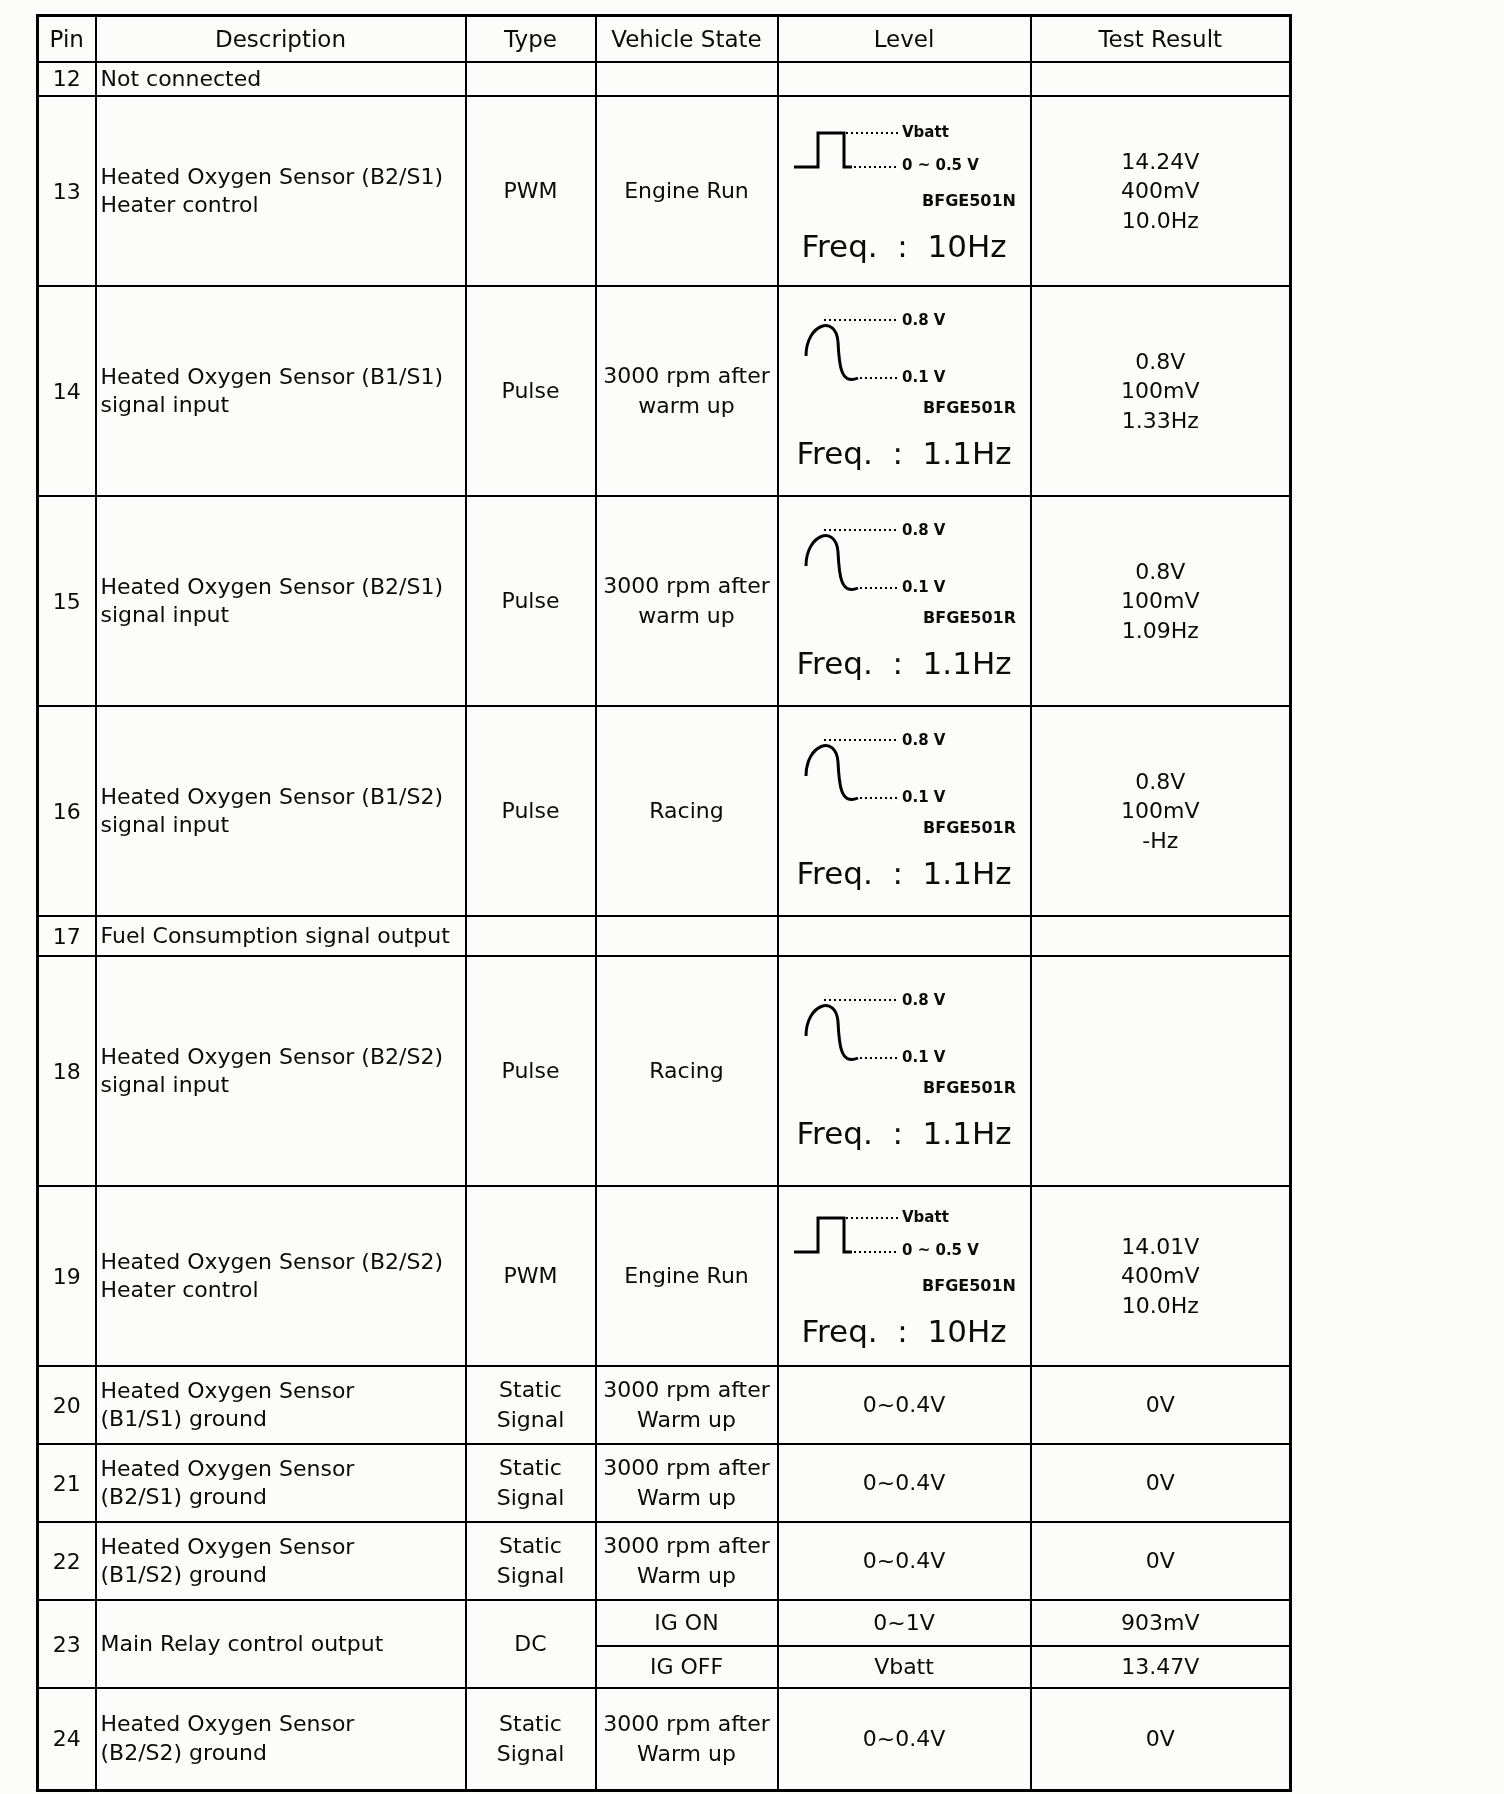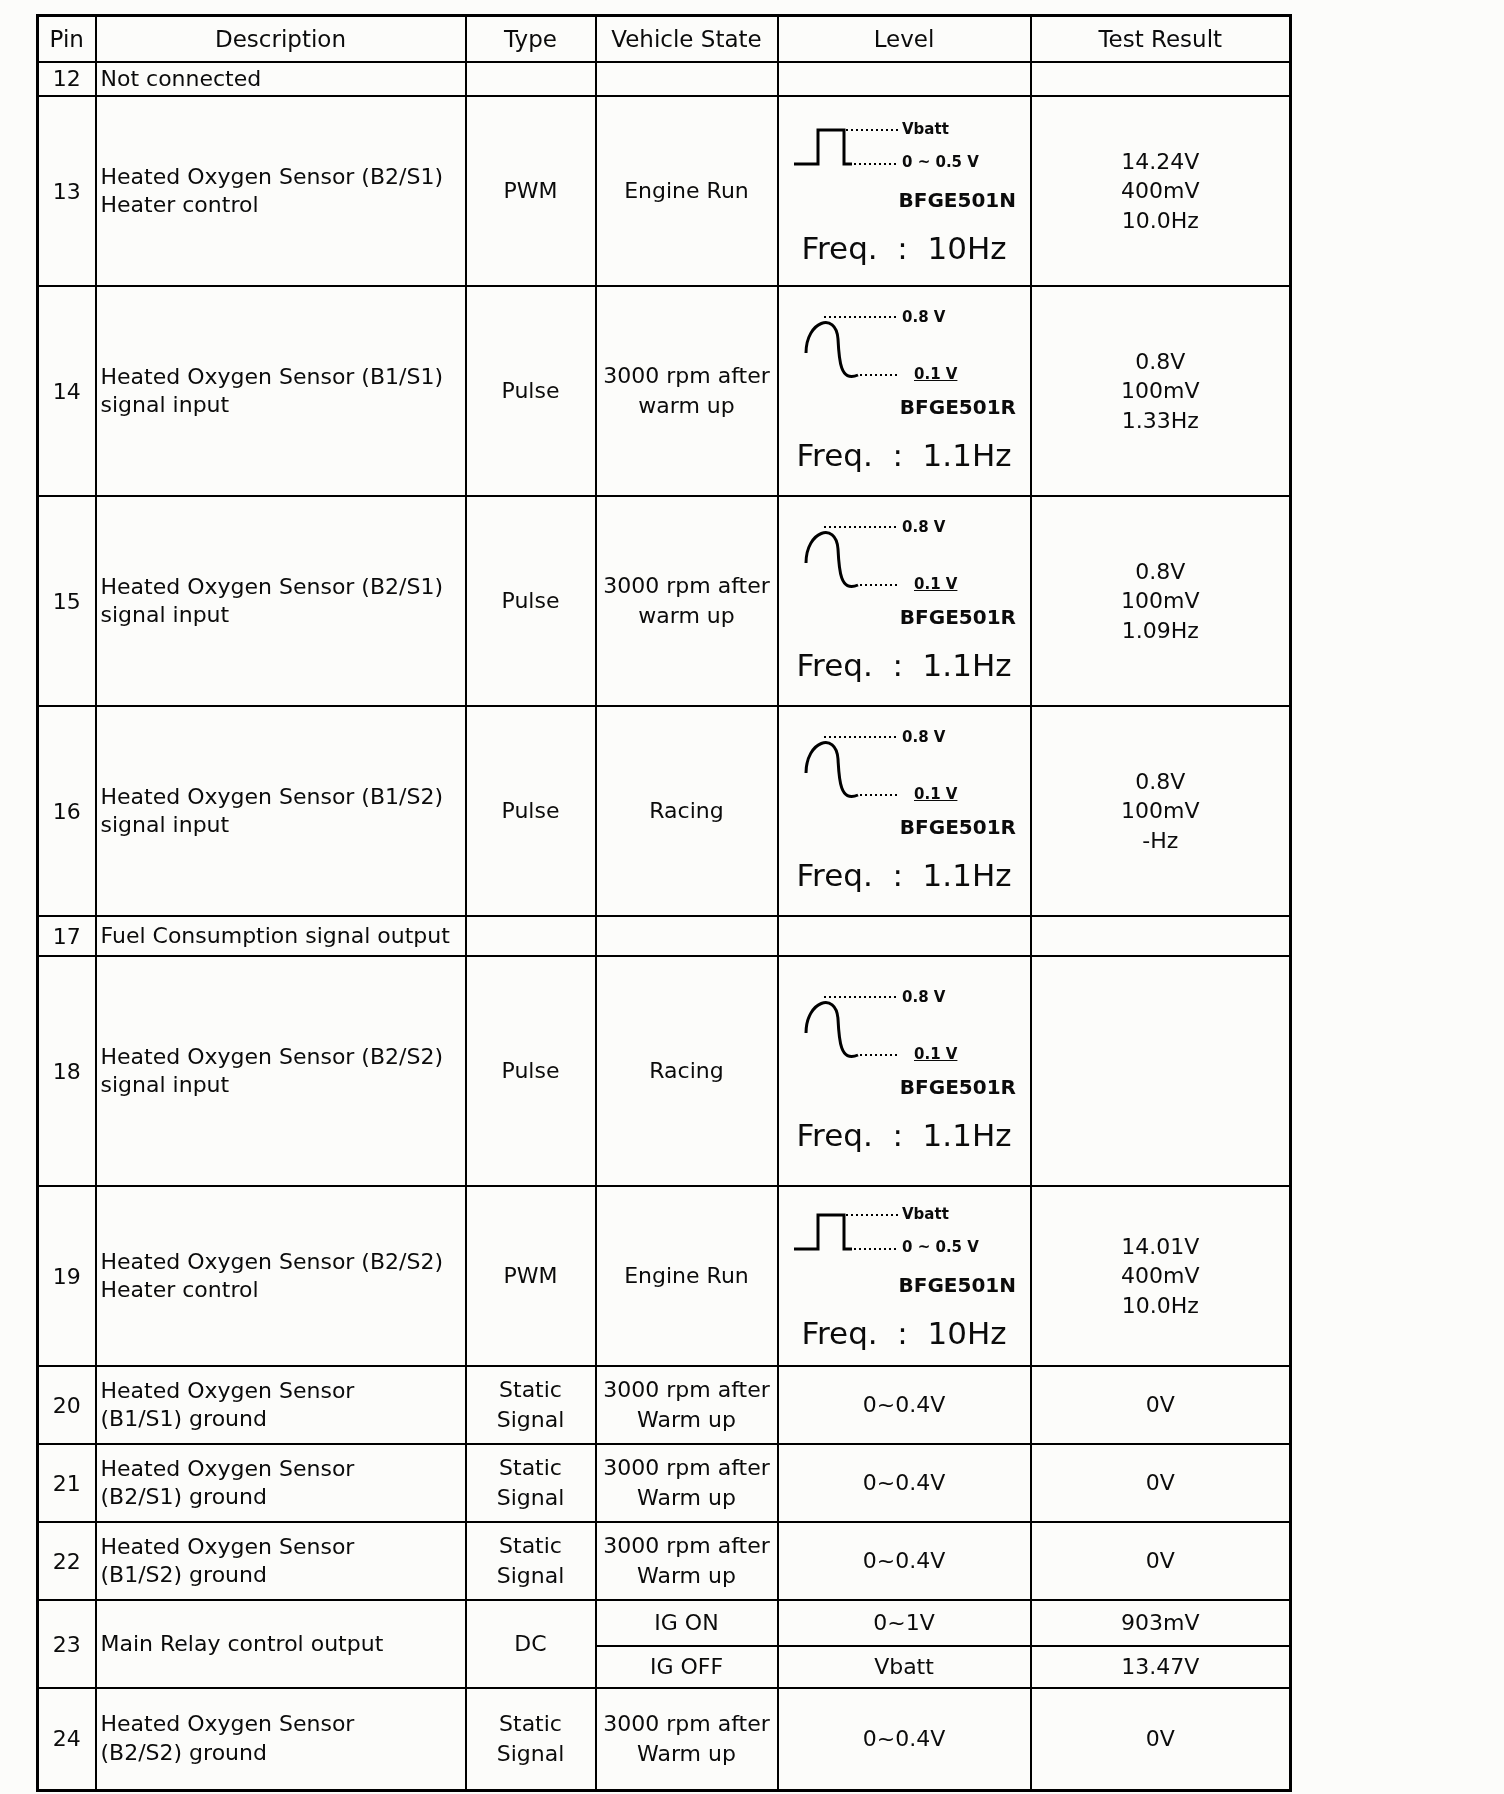--- a/index.html
+++ b/index.html
@@ -47,22 +47,22 @@
   .c-level { padding: 4px 0; }
   .wave-block { display: flex; flex-direction: column; align-items: center; }
   .wave-row { position: relative; width: 228px; }
   .wave-row.pwm { height: 66px; }
   .wave-row.sine { height: 80px; }
   .wave-svg { position: absolute; left: 0; top: 0; }
   .wl { position: absolute; font-size: 15px; font-weight: 700; white-space: nowrap; }
   .pwm .wl-t { left: 112px; top: 4px; }
   .pwm .wl-b { left: 112px; top: 37px; }
   .sine .wl-t { left: 112px; top: -1px; }
-  .sine .wl-b { left: 124px; top: 56px; text-decoration: underline; }
-  .wave-code { width: 228px; text-align: right; font-size: 20px; font-weight: 700; margin-top: 6px; padding-right: 2px; }
+  .sine .wl-b { left: 112px; top: 56px; }
+  .wave-code { width: 228px; text-align: right; font-size: 16px; font-weight: 700; margin-top: 6px; padding-right: 2px; }
   .wave-freq { margin-top: 18px; font-size: 31px; white-space: pre; }
 </style>
 </head>
 <body>
 
 <div class="sheet">
 <table class="pin-table">
   <colgroup>
     <col style="width:58px">
         <col style="width:370px">

